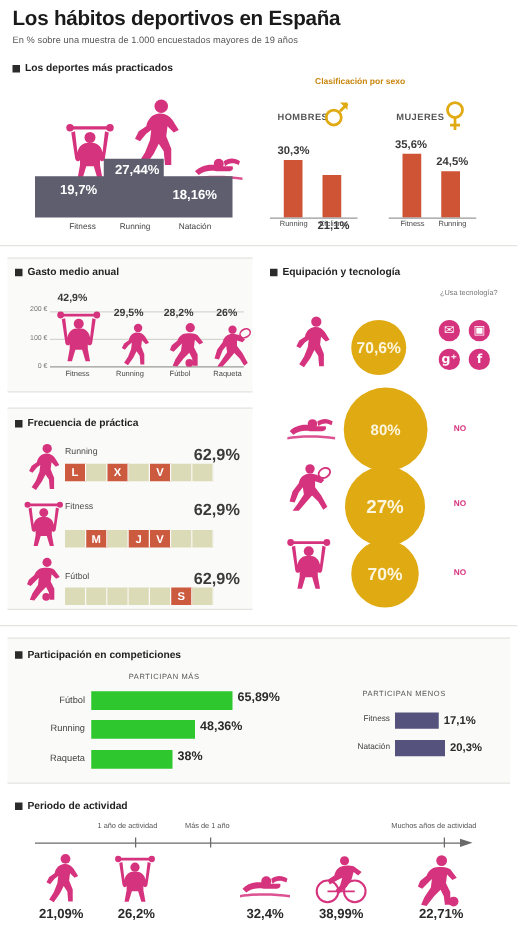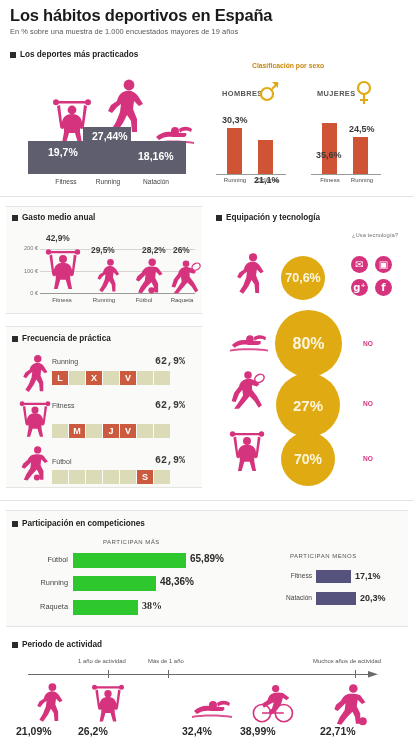--- a/index.html
+++ b/index.html
@@ -86,22 +86,22 @@
   .gasto-label {
     position: absolute; font-size: 6px; color: #4a4a4a;
     text-align: center; white-space: nowrap;
   }
 
   
   .freq-sport {
     position: absolute; font-size: 7px; color: #4a4a4a; white-space: nowrap;
   }
   .freq-pct {
-    position: absolute; font-size: 10px; font-weight: bold;
-    color: #3a3a3a; white-space: nowrap; font-family: Liberation Mono, monospace;
+    position: absolute; font-size: 13px; font-weight: bold;
+    color: #3a3a3a; white-space: nowrap;
   }
   .freq-track { position: absolute; display: flex; }
   .freq-cell {
     width: 17px; height: 14px;
     background: #dcdbb8; border-right: 1px solid #fafaf8;
     color: transparent; font-size: 9px; font-weight: bold;
     text-align: center; line-height: 14px;
   }
   .freq-cell.on { background: #cc5a3e; color: #ffffff; }
 
@@ -153,21 +153,21 @@
   }
 
   
   .tl-line { position: absolute; height: 1.4px; background: #6a6a6a; }
   .tl-tick { position: absolute; width: 1.4px; height: 8px; background: #6a6a6a; }
   .tl-note {
     position: absolute; font-size: 5.9px; color: #555; white-space: nowrap;
   }
   .tl-pct {
     position: absolute; font-size: 10.5px; font-weight: bold;
-    color: #2a2a2a; white-space: nowrap;
+    color: #2a2a2a; text-align: center; white-space: nowrap;
   }
 
   .figure { position: absolute; }
   .hr-sep { position: absolute; height: 1px; background: #e4e4e0; width: 414px; left: 0; }
 </style>
 </head>
 <body>
 
 <div class="page">
 
@@ -239,21 +239,21 @@
   <div class="sexbar" style="left:227px; top:128px; width:15px; height:46px;"></div>
   <div class="sexbar" style="left:258px; top:140px; width:15px; height:34px;"></div>
   <div class="sexbar-pct" style="left:222px; top:115px;">30,3%</div>
   <div class="sexbar-pct" style="left:254px; top:128px;margin-top:47px;">21,1%</div>
   <div class="sex-axis" style="left:216px; top:174px; width:70px;"></div>
   <div class="sexbar-label" style="left:215px; top:177px; width:40px;">Running</div>
   <div class="sexbar-label" style="left:247px; top:177px; width:40px;">Ciclismo</div>
 
   <div class="sexbar" style="left:322px; top:123px; width:15px; height:51px;"></div>
   <div class="sexbar" style="left:353px; top:137px; width:15px; height:37px;"></div>
-  <div class="sexbar-pct" style="left:316px; top:110px;margin-top:40px;">35,6%</div>
+  <div class="sexbar-pct" style="left:316px; top:110px;">35,6%</div>
   <div class="sexbar-pct" style="left:349px; top:124px;">24,5%</div>
   <div class="sex-axis" style="left:311px; top:174px; width:70px;"></div>
   <div class="sexbar-label" style="left:310px; top:177px; width:40px;">Fitness</div>
   <div class="sexbar-label" style="left:342px; top:177px; width:40px;">Running</div>
 
   <div class="hr-sep" style="top:196px;"></div>
 
   <div class="panel" style="left:6px; top:206px; width:196px; height:108px;"></div>
   <div class="sec-head" style="left:12px; top:213px;">
     <span class="bullet"></span><span>Gasto medio anual</span>
@@ -261,21 +261,21 @@
 
   <div class="gasto-ylab" style="left:10px; top:245px; width:28px;">200 €</div>
   <div class="gasto-ylab" style="left:10px; top:268px; width:28px;">100 €</div>
   <div class="gasto-ylab" style="left:10px; top:290px; width:28px;">0 €</div>
   <div class="gasto-grid" style="left:40px; top:249px; width:155px;"></div>
   <div class="gasto-grid" style="left:40px; top:271px; width:155px;"></div>
   <div class="gasto-grid" style="left:40px; top:293px; width:155px; background:#9a9a96;"></div>
 
   <div class="gasto-pct" style="left:46px; top:233px;">42,9%</div>
   <div class="gasto-pct" style="left:91px; top:245px;">29,5%</div>
-  <div class="gasto-pct" style="left:142px; top:245px;">28,2%</div>
+  <div class="gasto-pct" style="left:131px; top:245px;">28,2%</div>
   <div class="gasto-pct" style="left:173px; top:245px;">26%</div>
 
   <svg class="figure" style="left:44px; top:245px;" width="38" height="48" viewBox="0 0 42 50">
     <g fill="#d6337e">
       <rect x="4" y="5" width="34" height="2.6" rx="1"></rect>
       <circle cx="5" cy="6.2" r="3"></circle>
         <circle cx="37" cy="6.2" r="3"></circle>
       <circle cx="21" cy="14" r="4.4"></circle>
       <path d="M21 18 C15 18 12 21 11 26 L9 9 L6 10 L9 30 C9 33 12 34 13 32 L13 36 L11 47 L15 47 L18 37 L21 37 L24 37 L27 47 L31 47 L29 36 L29 32 C30 34 33 33 33 30 L36 10 L33 9 L31 26 C30 21 27 18 21 18 Z"></path>
     </g>
@@ -392,21 +392,21 @@
   <div class="eq-circle" style="left:281px; top:256px; width:44px; height:44px; font-size:12.5px;">70,6%</div>
 
   <svg class="figure" style="left:228px; top:332px;" width="42" height="22" viewBox="0 0 44 22">
     <g fill="#d6337e">
       <circle cx="23" cy="7" r="4"></circle>
       <path d="M27 5 C31 2 36 2 40 5 L39 8 C35 6 31 6 28 9 Z"></path>
       <path d="M20 8 C14 7 8 9 4 13 L7 16 C11 13 16 12 21 13 L31 13 C34 13 35 11 34 9 L27 9 Z"></path>
       <path d="M2 18 C12 16 30 16 42 18 L42 20 C30 18 12 18 2 20 Z" opacity="0.85"></path>
     </g>
   </svg>
-  <div class="eq-circle" style="left:275px; top:310px; width:67px; height:67px; font-size:16px;">80%</div>
+  <div class="eq-circle" style="left:275px; top:310px; width:67px; height:67px; font-size:12px;">80%</div>
   <div class="eq-no" style="left:363px; top:340px;">NO</div>
 
   <svg class="figure" style="left:230px; top:368px;" width="36" height="42" viewBox="0 0 44 50">
     <g fill="#d6337e">
       <circle cx="22" cy="8" r="4.6"></circle>
       <path d="M19 13 C15 14 12 17 11 22 L5 30 L2 40 L7 41 L11 31 L15 26 L16 33 L10 42 L5 49 L11 49 L18 41 L24 34 L30 40 L35 48 L39 45 L33 34 L27 26 L27 20 L33 22 L36 19 L29 14 C26 13 22 12 19 13 Z"></path>
       <ellipse cx="36" cy="12" rx="6" ry="4.5" fill="none" stroke="#d6337e" stroke-width="1.8" transform="rotate(-30 36 12)"></ellipse>
     </g>
   </svg>
   <div class="eq-circle" style="left:276px; top:373px; width:64px; height:64px; font-size:15px;">27%</div>
@@ -436,21 +436,21 @@
   <div class="comp-label" style="left:20px; top:555px; width:48px;">Fútbol</div>
   <div class="comp-bar" style="left:73px; top:553px; width:113px;"></div>
   <div class="comp-pct" style="left:190px; top:553px;">65,89%</div>
 
   <div class="comp-label" style="left:14px; top:578px; width:54px;">Running</div>
   <div class="comp-bar" style="left:73px; top:576px; width:83px;"></div>
   <div class="comp-pct" style="left:160px; top:576px;">48,36%</div>
 
   <div class="comp-label" style="left:14px; top:602px; width:54px;">Raqueta</div>
   <div class="comp-bar" style="left:73px; top:600px; width:65px;"></div>
-  <div class="comp-pct" style="left:142px; top:600px;font-family:Liberation Serif, serif;">38%</div>
+  <div class="comp-pct" style="left:142px; top:600px;">38%</div>
 
   <div class="comp-sub" style="left:290px; top:553px;">PARTICIPAN MENOS</div>
 
   <div class="less-label" style="left:268px; top:572px; width:44px;">Fitness</div>
   <div class="less-bar" style="left:316px; top:570px; width:35px;"></div>
   <div class="less-pct" style="left:355px; top:571px;">17,1%</div>
 
   <div class="less-label" style="left:262px; top:594px; width:50px;">Natación</div>
   <div class="less-bar" style="left:316px; top:592px; width:40px;"></div>
   <div class="less-pct" style="left:360px; top:593px;">20,3%</div>

